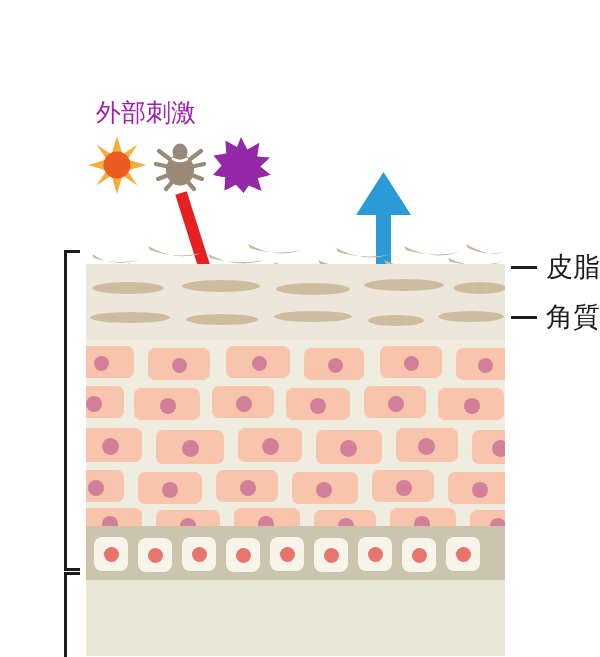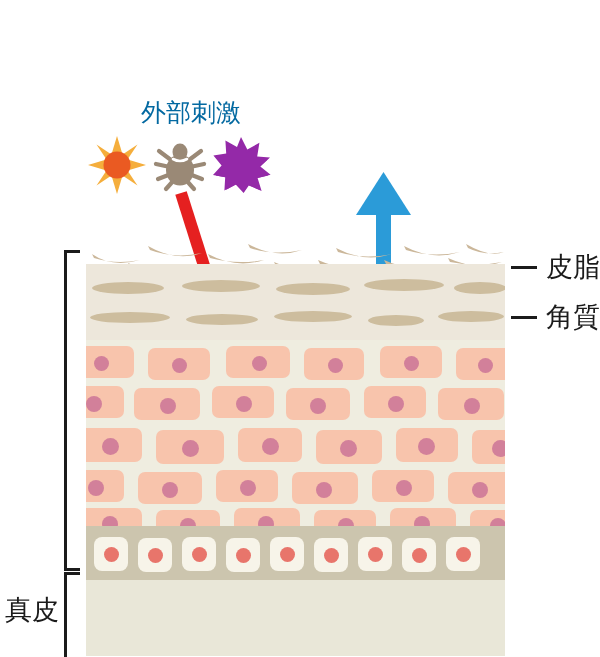--- a/index.html
+++ b/index.html
@@ -38,23 +38,22 @@
     line-height: 1;
     white-space: nowrap;
   }
 
   
   #stimuli-label {
     position: absolute;
     left: 96px;
     top: 96px;
     width: 190px;
-    text-align: center;
     font-size: 25px;
-    color: #0369a1;
+    color: #a21caf;
     white-space: nowrap;
   }
   .stimulus-icon {
     position: absolute;
   }
 
   
   #skin {
     position: absolute;
     left: 86px;
@@ -358,21 +357,20 @@
       <div class="basal-cell" style="left:360px;top:11px; width:34px; height:34px;"></div>
       <div class="basal-nucleus" style="left:370px;top:21px; width:15px; height:15px;"></div>
     </div>
 
     <div class="layer" id="layer-dermis"></div>
   </div>
 
   <div class="bracket" style="left:64px; top:250px; height:315px;"></div>
   <div class="bracket" style="left:64px; top:572px; height:82px;"></div>
 
-  <div class="side-label" style="left:5px; top:592px;">真皮</div>
 
   <div class="callout" style="left:511px; top:249px;">
     <span class="callout-dash"></span>
     <span class="callout-text">皮脂膜</span>
   </div>
   <div class="callout" style="left:511px; top:299px;">
     <span class="callout-dash"></span>
     <span class="callout-text">角質層</span>
   </div>
 

